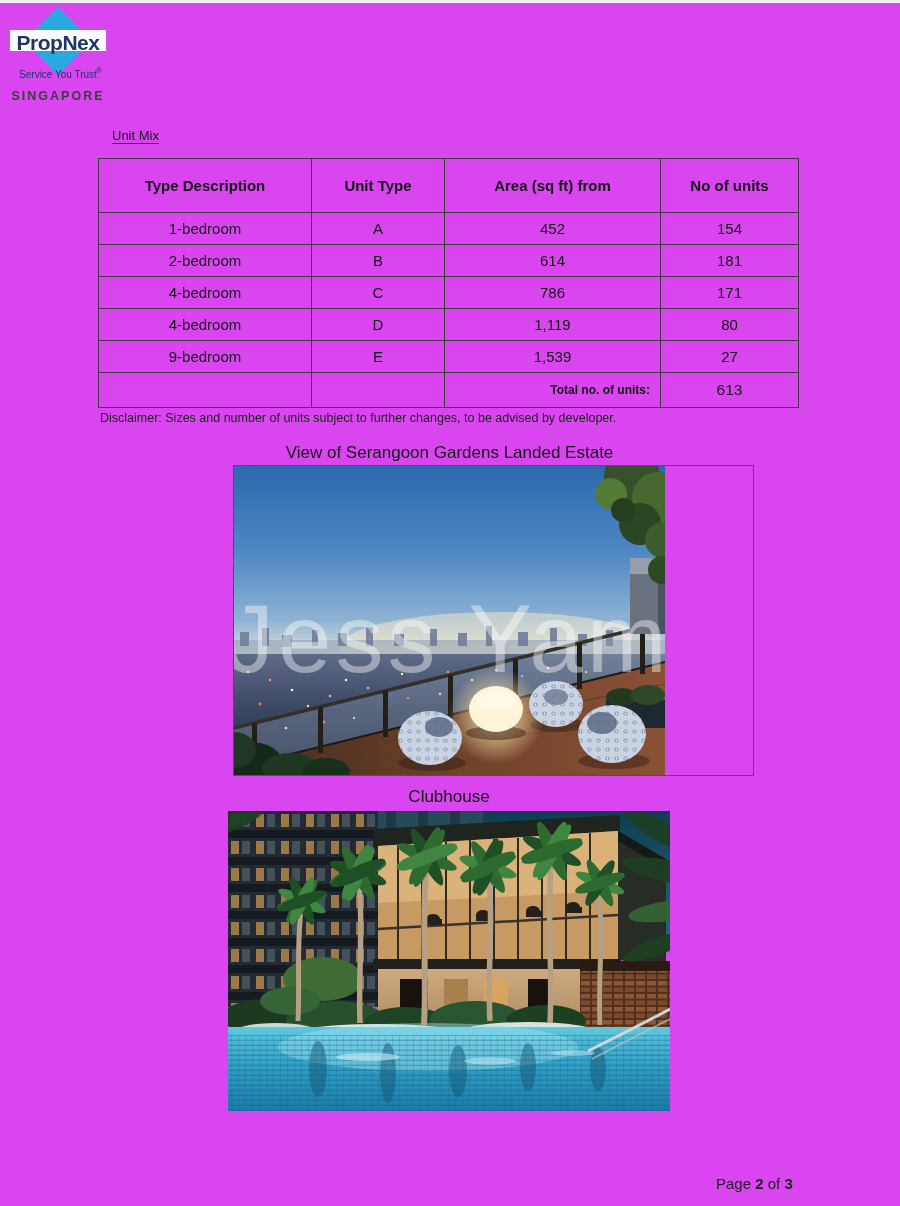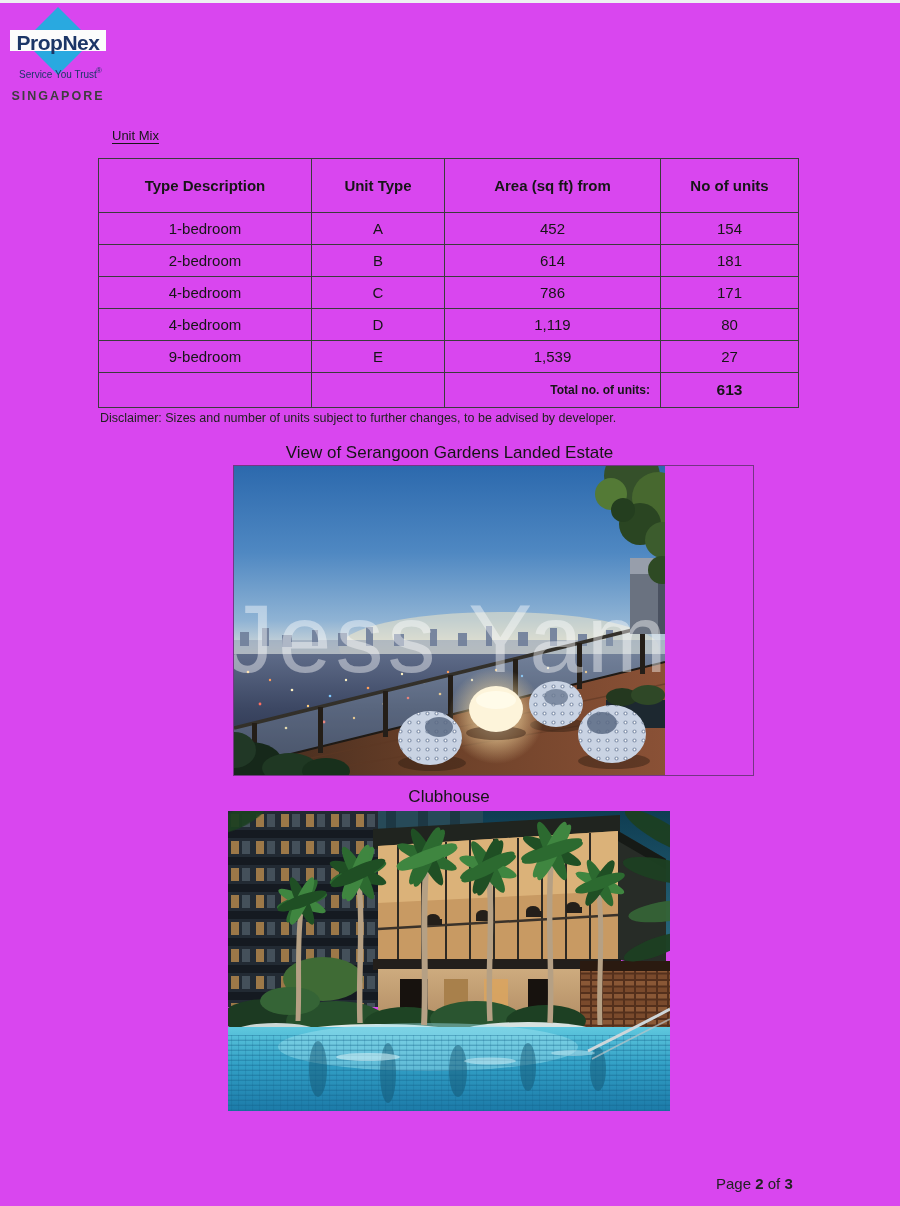--- a/index.html
+++ b/index.html
@@ -27,21 +27,21 @@
   .footer .b{font-weight:bold;}
 
   
   .unit-table{position:absolute;left:98px;top:155px;width:700px;border-collapse:collapse;
     table-layout:fixed;font-size:15px;}
   .unit-table th,.unit-table td{border:1.6px solid #3c3c3c;text-align:center;padding:0;overflow:hidden;}
   .unit-table th{height:53px;font-size:15px;}
   .unit-table td{height:31px;}
   .unit-table tr.total-row td{height:34px;}
   .total-label{font-weight:bold;font-size:12px;text-align:right !important;padding-right:10px !important;}
-  .total-value{font-weight:bold;font-size:15.5px;}
+  .total-value{font-weight:normal;font-size:15.5px;}
 
   
   .figure{position:absolute;overflow:hidden;}
   .figure-1{left:234px;top:463px;width:519px;height:309px;outline:1px solid rgba(35,40,45,.55);}
   .figure-2{left:228px;top:808px;width:442px;height:300px;}
   .figure svg{position:absolute;left:0;top:0;}
   .watermark{position:absolute;left:-8px;top:118px;white-space:nowrap;font-size:96px;font-weight:400;
     letter-spacing:4px;color:rgba(255,255,255,0.42);pointer-events:none;}
 </style>
 </head>

